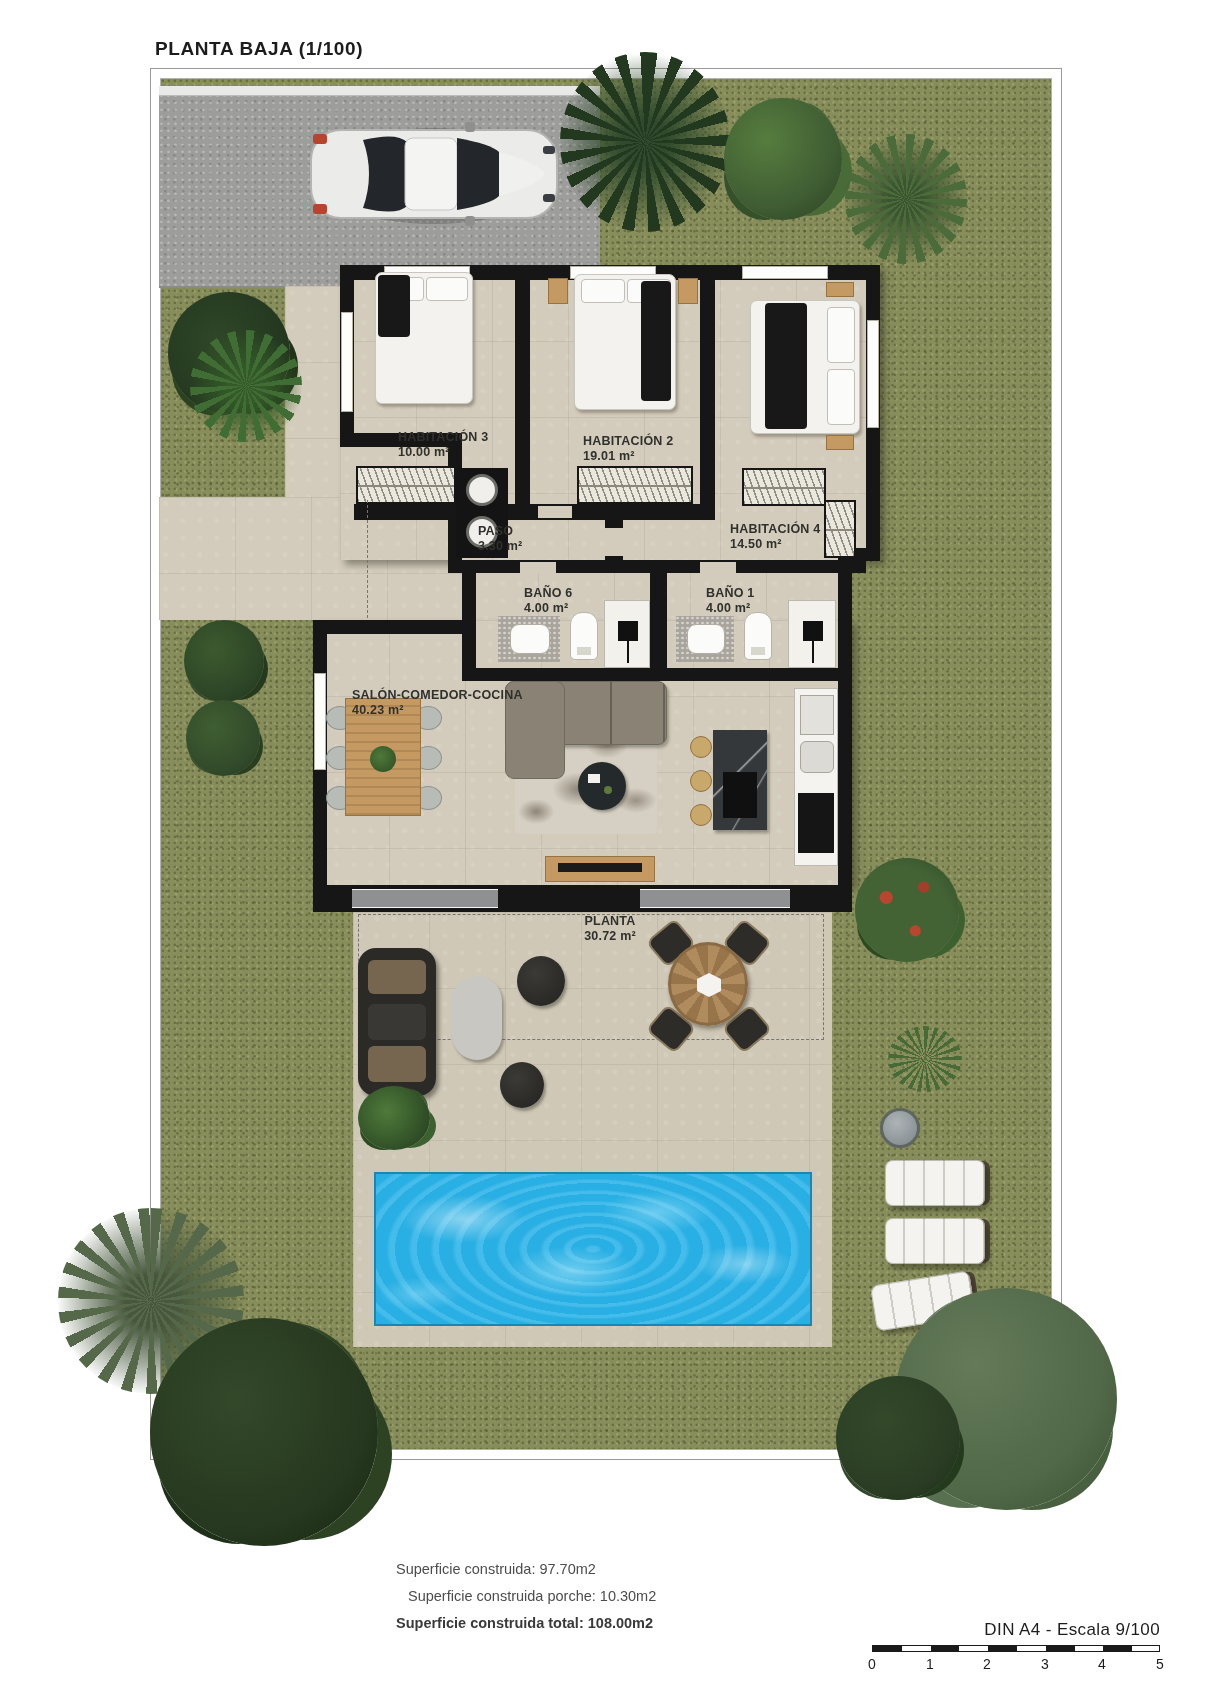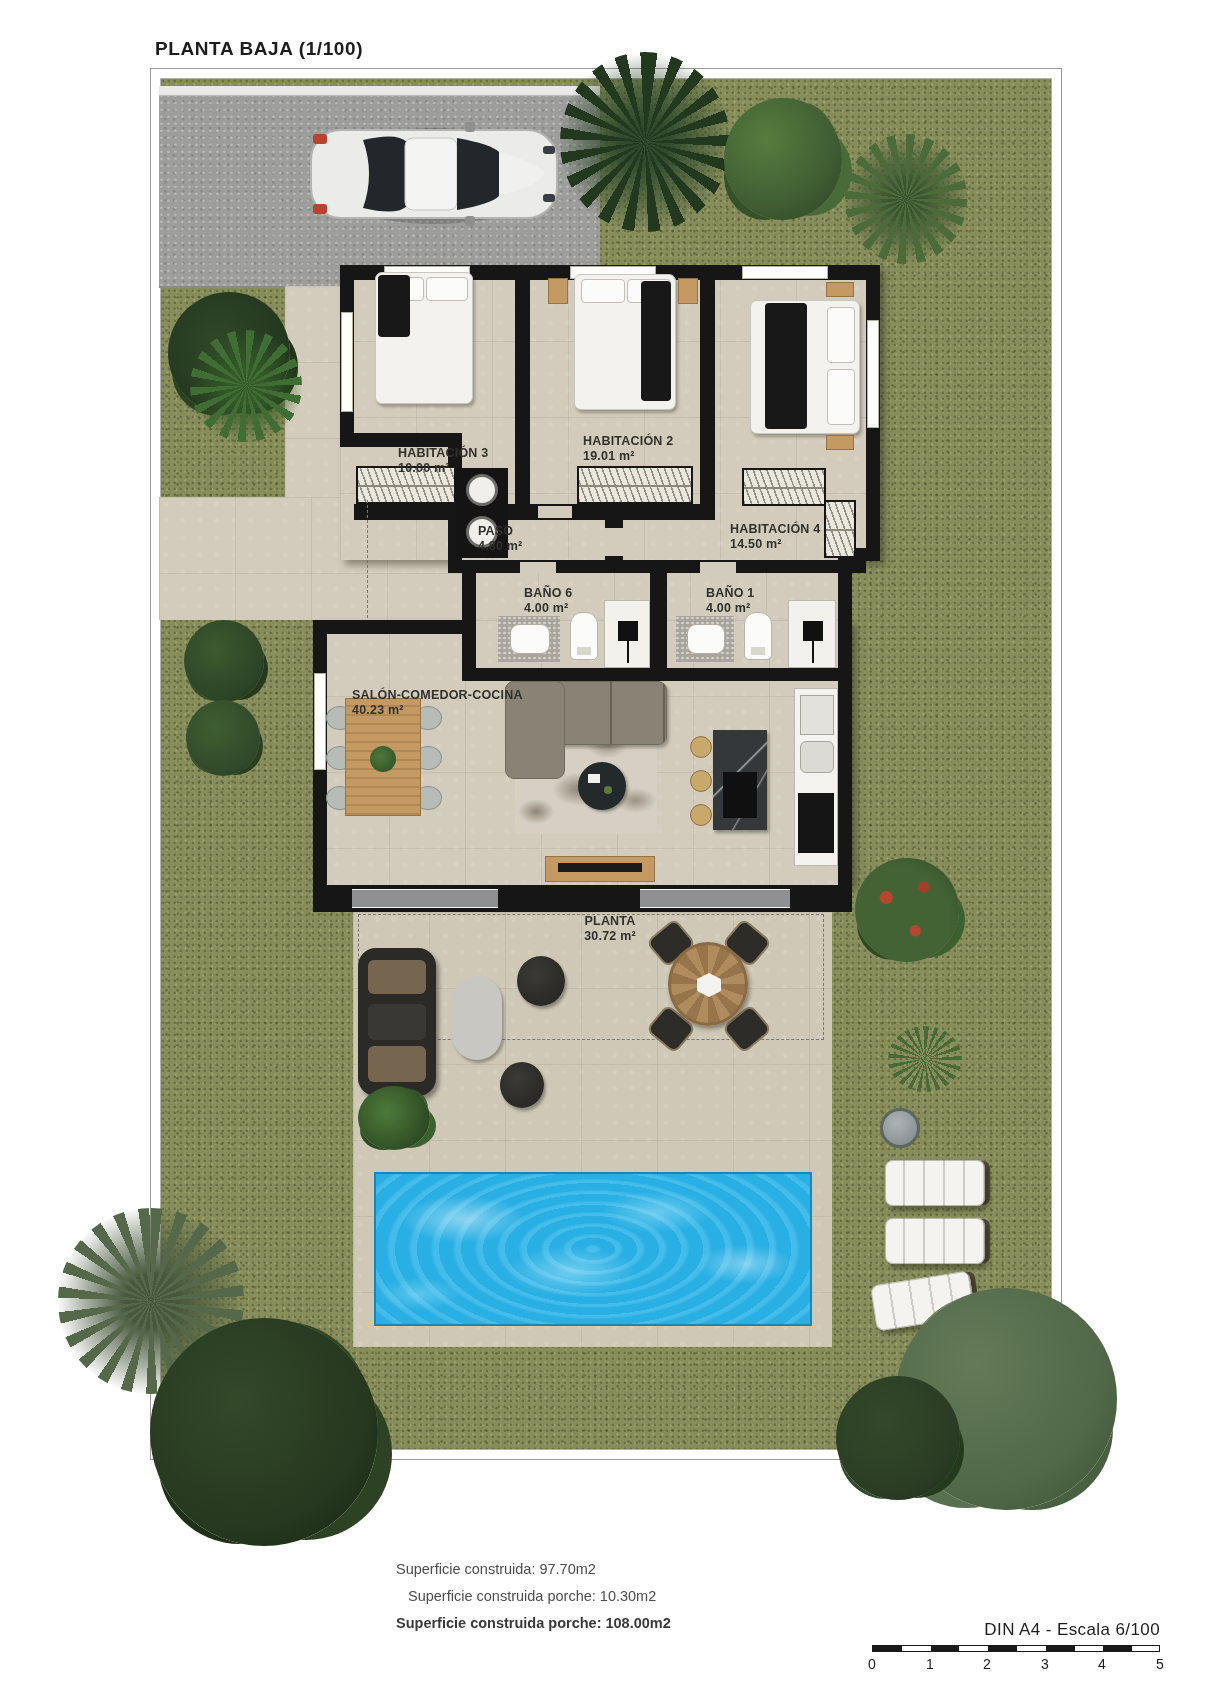--- a/index.html
+++ b/index.html
@@ -300,58 +300,58 @@
   <div class="tl" style="left:150px;top:1318px;width:228px;height:228px;
        background:radial-gradient(circle at 38% 36%, #33492a, #26381f 64%, #16230f);
        box-shadow:42px 22px 0 -28px #2c4222, -24px 30px 0 -32px #1e3017, 20px -26px 0 -30px #2f4726;"></div>
   <div class="tl" style="left:895px;top:1288px;width:222px;height:222px;
        background:radial-gradient(circle at 36% 34%, #647a58, #516849 62%, #385030);
        box-shadow:-40px 26px 0 -28px #587050, 26px 30px 0 -30px #485f40, -20px -24px 0 -30px #5d7553;"></div>
   <div class="tl" style="left:836px;top:1376px;width:124px;height:124px;
        background:radial-gradient(circle at 38% 36%, #33492a, #2a3d24 66%, #1a2a12);
        box-shadow:18px 12px 0 -14px #243a1c, -12px 14px 0 -15px #31482a;"></div>
 
-  <div class="lbl" style="left:398px;top:446px;">
+  <div class="lbl" style="left:398px;top:430px;">
     <span>HABITACIÓN 3</span>
       <span>10.00 m²</span>
   </div>
   <div class="lbl" style="left:583px;top:434px;">
     <span>HABITACIÓN 2</span>
       <span>19.01 m²</span>
   </div>
   <div class="lbl" style="left:730px;top:522px;">
     <span>HABITACIÓN 4</span>
       <span>14.50 m²</span>
   </div>
   <div class="lbl" style="left:478px;top:524px;">
     <span>PASO</span>
-      <span>4.80 m²</span>
+      <span>3.30 m²</span>
   </div>
   <div class="lbl" style="left:524px;top:586px;">
     <span>BAÑO 6</span>
       <span>4.00 m²</span>
   </div>
   <div class="lbl" style="left:706px;top:586px;">
     <span>BAÑO 1</span>
       <span>4.00 m²</span>
   </div>
   <div class="lbl" style="left:352px;top:688px;">
     <span>SALÓN-COMEDOR-COCINA</span>
       <span>40.23 m²</span>
   </div>
   <div class="lbl" style="left:540px;top:914px;width:140px;text-align:center;">
     <span>PLANTA</span>
       <span>30.72 m²</span>
   </div>
 
   <div class="lbl2" style="left:396px;top:1556px;">Superficie construida: 97.70m2</div>
   <div class="lbl2" style="left:408px;top:1583px;">Superficie construida porche: 10.30m2</div>
-  <div class="lbl2" style="left:396px;top:1610px;font-weight:bold;color:#3a3a3a;">Superficie construida porche: 108.00m2</div>
-
-  <div class="abs" style="left:860px;top:1620px;width:300px;text-align:right;font-size:17px;color:#1d1d1d;letter-spacing:.4px;">DIN A4 - Escala 6/100</div>
+  <div class="lbl2" style="left:396px;top:1610px;font-weight:bold;color:#3a3a3a;">Superficie construida total: 108.00m2</div>
+
+  <div class="abs" style="left:860px;top:1620px;width:300px;text-align:right;font-size:17px;color:#1d1d1d;letter-spacing:.4px;">DIN A4 - Escala 9/100</div>
   <div class="abs" style="left:872px;top:1645px;width:288px;height:7px;border:1px solid #1a1a1a;box-sizing:border-box;
               background:repeating-linear-gradient(90deg,#1a1a1a 0 28.8px,#ffffff 28.8px 57.6px);"></div>
   <div class="ticktxt" style="left:860px;top:1656px;">0</div>
   <div class="ticktxt" style="left:918px;top:1656px;">1</div>
   <div class="ticktxt" style="left:975px;top:1656px;">2</div>
   <div class="ticktxt" style="left:1033px;top:1656px;">3</div>
   <div class="ticktxt" style="left:1090px;top:1656px;">4</div>
   <div class="ticktxt" style="left:1148px;top:1656px;">5</div>
 
 </div>

